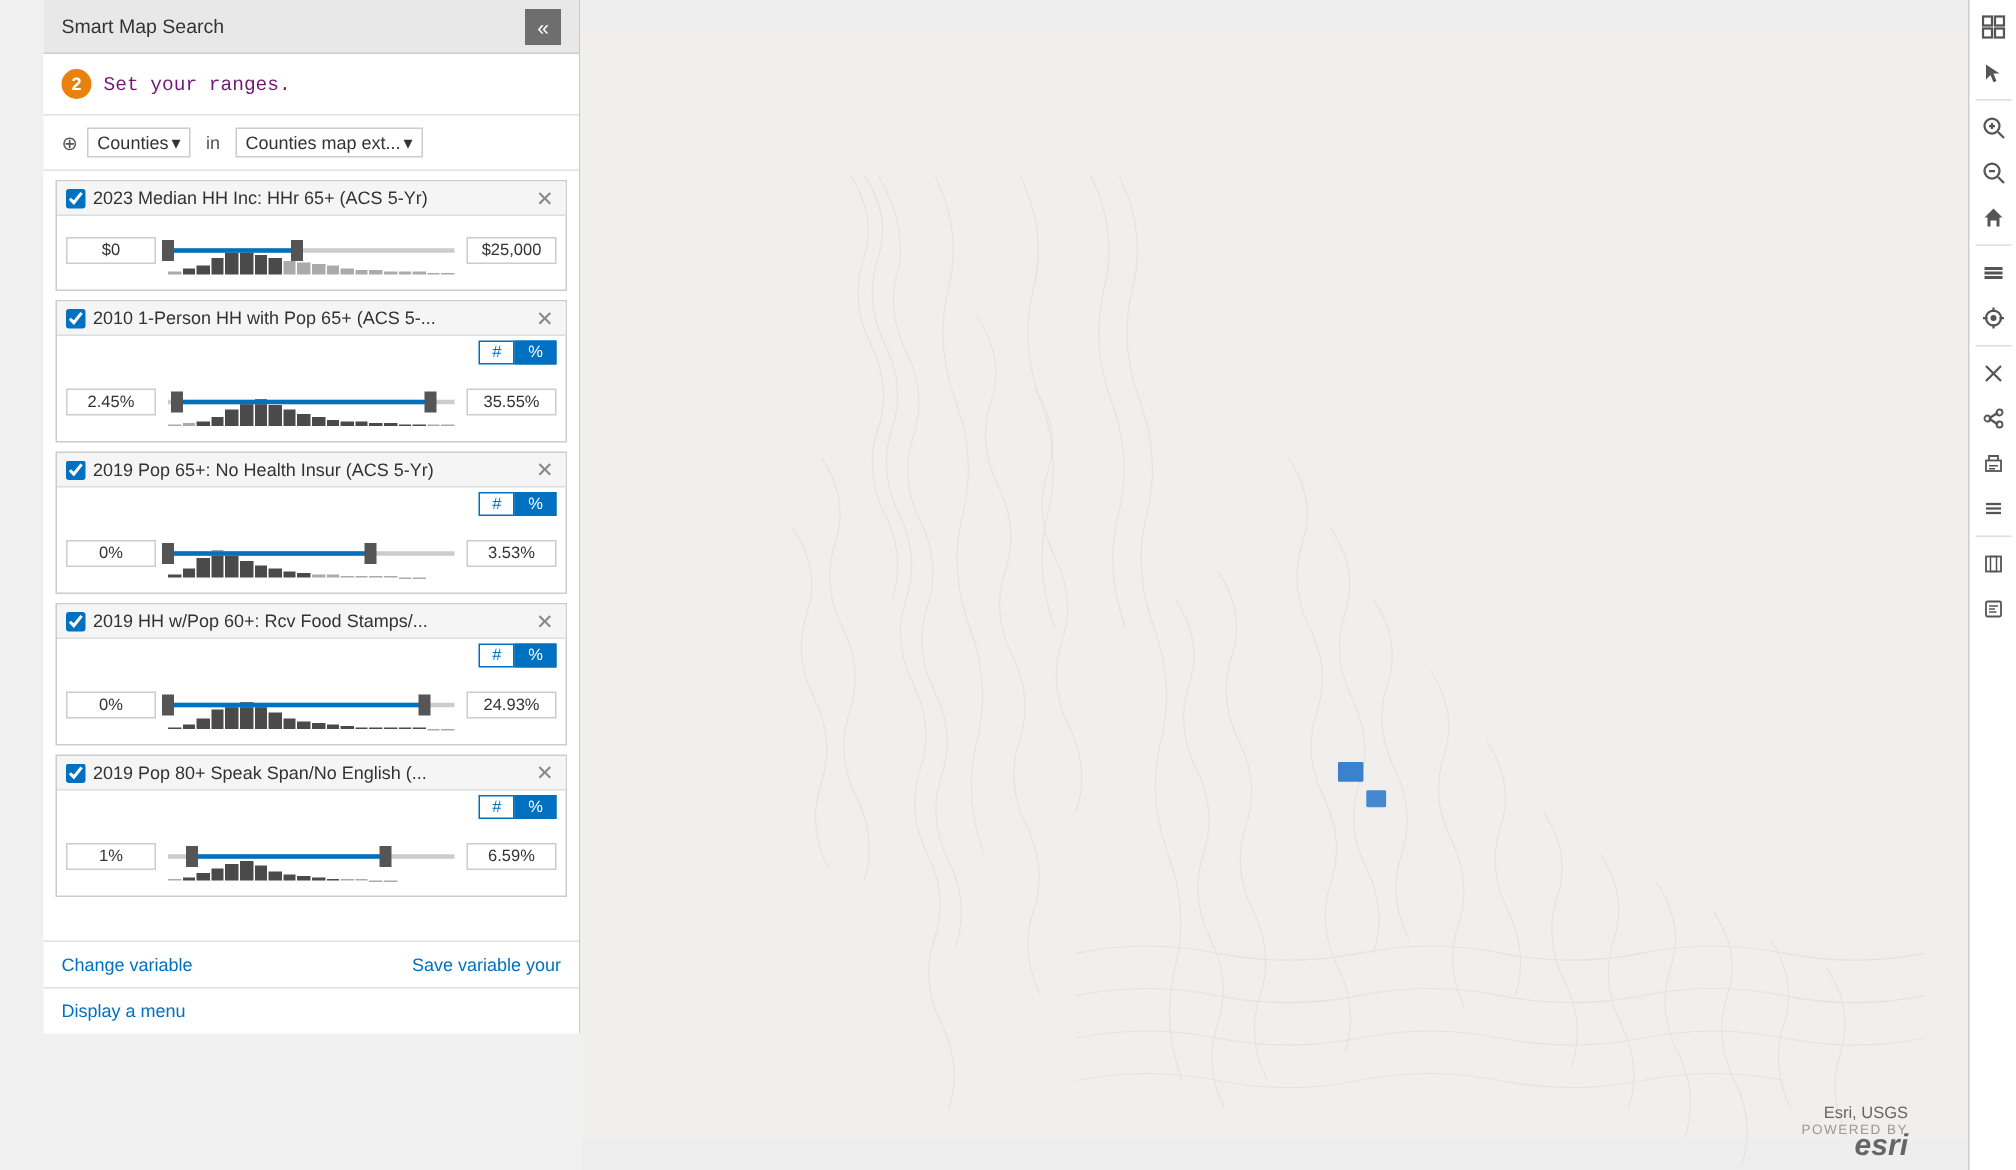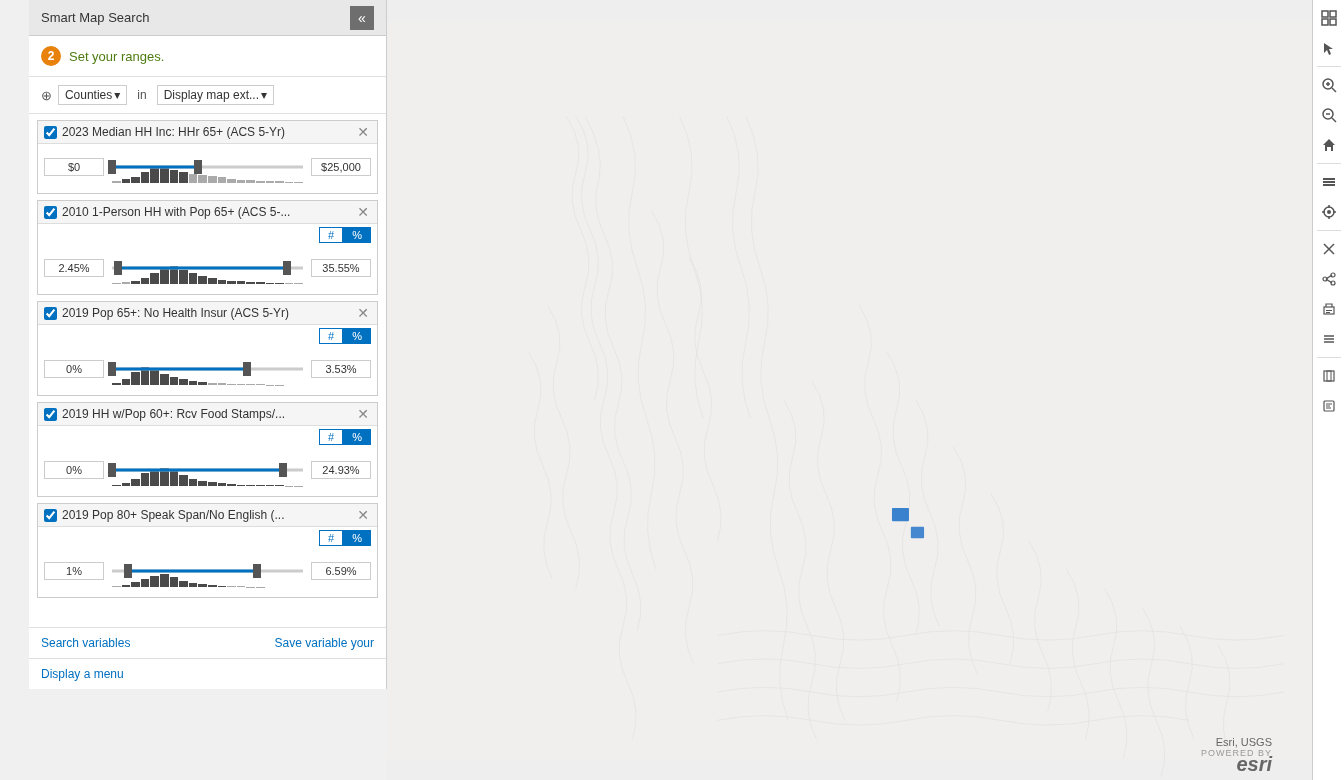--- a/index.html
+++ b/index.html
@@ -59,21 +59,22 @@
       height: 20px;
       font-size: 12px;
       display: flex;
       align-items: center;
       justify-content: center;
       margin-right: 8px;
       font-weight: bold;
     }
     .step-label {
       font-size: 13px;
-      color: #4d7c0f;
+      color: #701a75;
+      font-family: Liberation Mono, monospace;
     }
 
     
     .filter-row {
       display: flex;
       align-items: center;
       padding: 8px 12px;
       border-bottom: 1px solid #e0e0e0;
       gap: 6px;
     }
@@ -374,21 +375,21 @@
   </div>
 
   <div class="filter-row">
     <span class="filter-icon">⊕</span>
     <div class="filter-dropdown">
       <span>Counties</span>
       <span>▾</span>
     </div>
     <span class="filter-in">in</span>
     <div class="filter-dropdown">
-      <span>Display map ext...</span>
+      <span>Counties map ext...</span>
       <span>▾</span>
     </div>
   </div>
 
   <div class="variables-scroll">
 
     <div class="var-card">
       <div class="var-card-header">
         <div class="var-card-title-row">
           <input type="checkbox" class="var-checkbox" checked="" style="">
@@ -615,21 +616,21 @@
           <div class="range-handle" style="left:10%"></div>
           <div class="range-handle" style="left:75%"></div>
         </div>
         <input type="text" class="range-input" value="6.59%" style="">
       </div>
     </div>
 
   </div>
 
   <div class="bottom-links">
-    <button class="link-btn">Search variables</button>
+    <button class="link-btn">Change variable</button>
     <button class="link-btn">Save variable your</button>
   </div>
 
 
   <div class="display-menu">Display a menu</div>
 
 </div>
 
 <div id="map-area">
   <div class="map-bg">

